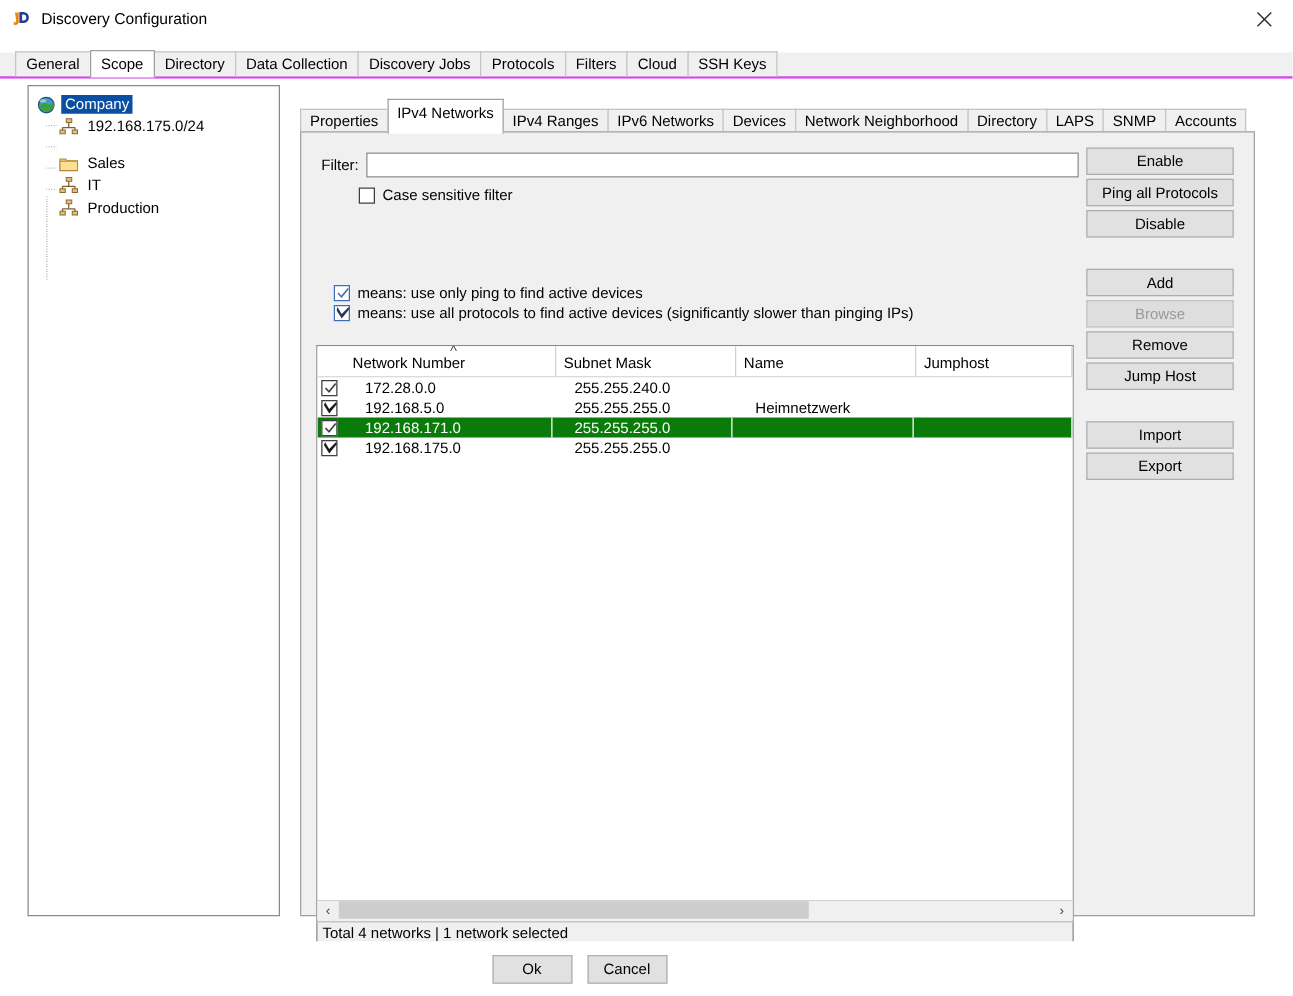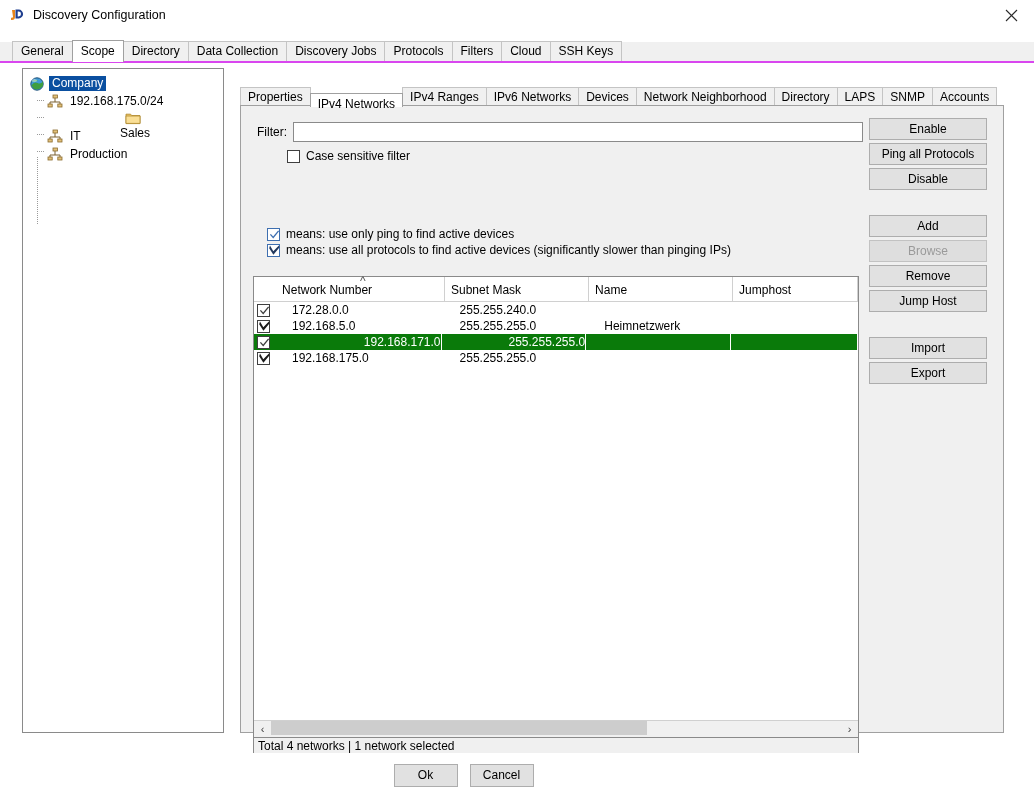--- a/index.html
+++ b/index.html
@@ -100,21 +100,21 @@
   }
   .itab {
     height: 19px; line-height: 18px; padding: 0 7px;
     font-size: 12px;
     background: #f0f0f0;
     border: 1px solid #c4c4c4; border-bottom: none;
     margin-right: -1px; cursor: default; white-space: nowrap;
   }
   .itab.active {
     background: #ffffff; border-color: #a0a0a0;
-    height: 14px; line-height: 21px; z-index: 3; position: relative;
+    height: 28px; line-height: 21px; z-index: 3; position: relative;
     margin-bottom: -1px;
   }
   #inner-panel {
     position: absolute; left: 4px; top: 37px; width: 764px; height: 628px;
     border: 1px solid #a0a0a0; background: #f0f0f0;
   }
 
   
   #filter-row {
     position: absolute; left: 8px; top: 16px; width: 614px; height: 20px;
@@ -164,21 +164,21 @@
     content: "^"; position: absolute; left: 50%; top: -3px;
     font-size: 12px; color: #555;
   }
   #tbody { flex: 1; overflow: hidden; background: #ffffff; }
   .trow { display: flex; height: 16px; align-items: center; cursor: default; gap: 12px; }
   .trow.sel { background: #0a7a0a; color: #ffffff; }
   .tcell {
     font-size: 12px; padding-left: 6px; overflow: hidden; white-space: nowrap;
     height: 16px; line-height: 16px;
   }
-  .trow.sel .tcell { border-right: 1px solid #ffffff; text-align: right; }
+  .trow.sel .tcell { border-right: 1px solid #ffffff; }
   .rowcbx {
     width: 13px; height: 13px; border: 1px solid #3f3f3f; background: #ffffff;
     margin: 0 4px 0 3px; position: relative; flex: none;
   }
 
   
   #hscroll {
     height: 17px; background: #f0f0f0; border-top: 1px solid #d0d0d0;
     display: flex; align-items: center; flex: none;
   }
@@ -268,21 +268,21 @@
               <line x1="8" y1="3" x2="8" y2="8" stroke="#7a6030" stroke-width="1"></line>
               <line x1="3" y1="8" x2="13" y2="8" stroke="#7a6030" stroke-width="1"></line>
               <line x1="3" y1="8" x2="3" y2="10" stroke="#7a6030" stroke-width="1"></line>
               <line x1="13" y1="8" x2="13" y2="10" stroke="#7a6030" stroke-width="1"></line>
               <rect x="6" y="1" width="4.4" height="3" fill="#e2c07a" stroke="#8a6b2e" stroke-width="0.8"></rect>
               <rect x="1" y="10" width="4.2" height="3" fill="#e2c07a" stroke="#8a6b2e" stroke-width="0.8"></rect>
               <rect x="10.8" y="10" width="4.2" height="3" fill="#e2c07a" stroke="#8a6b2e" stroke-width="0.8"></rect>
             </svg></span>
           <span class="tlabel">192.168.175.0/24</span>
         </div>
-        <div class="tnode child" style="margin-top: 0; flex-direction: column;">
+        <div class="tnode child" style="margin-top: 12px;">
           <span class="ticon"><svg width="16" height="16" viewBox="0 0 16 16">
               <path d="M1 4.2 h4.6 l1.2 1.4 h8.2 v8 h-14 z" fill="#f3cb6a" stroke="#b08a30" stroke-width="0.9"></path>
               <path d="M1 6 h14 v7.4 h-14 z" fill="#fadf96" stroke="#b08a30" stroke-width="0.8"></path>
             </svg></span>
           <span class="tlabel">Sales</span>
         </div>
         <div class="tnode child" style="margin-top: 1px;">
           <span class="ticon"><svg width="16" height="16" viewBox="0 0 16 16">
               <line x1="8" y1="3" x2="8" y2="8" stroke="#7a6030" stroke-width="1"></line>
               <line x1="3" y1="8" x2="13" y2="8" stroke="#7a6030" stroke-width="1"></line>

